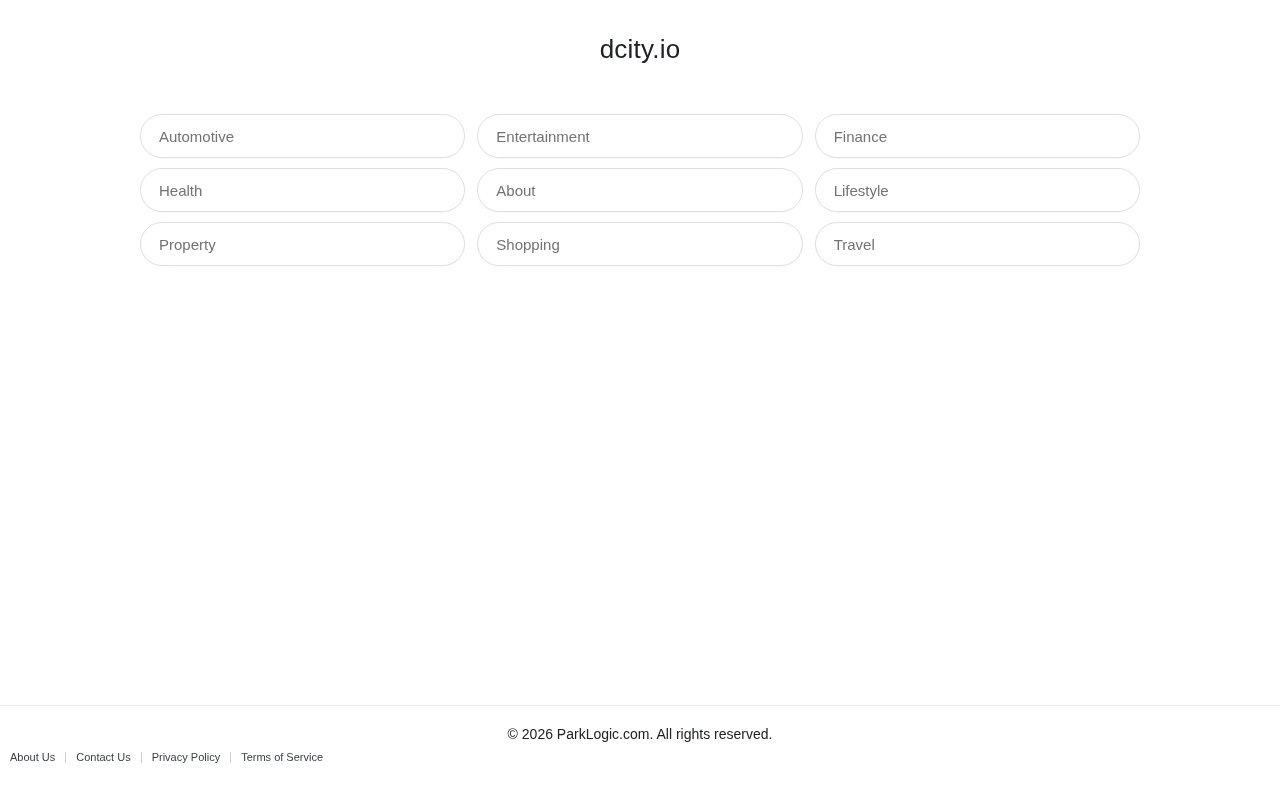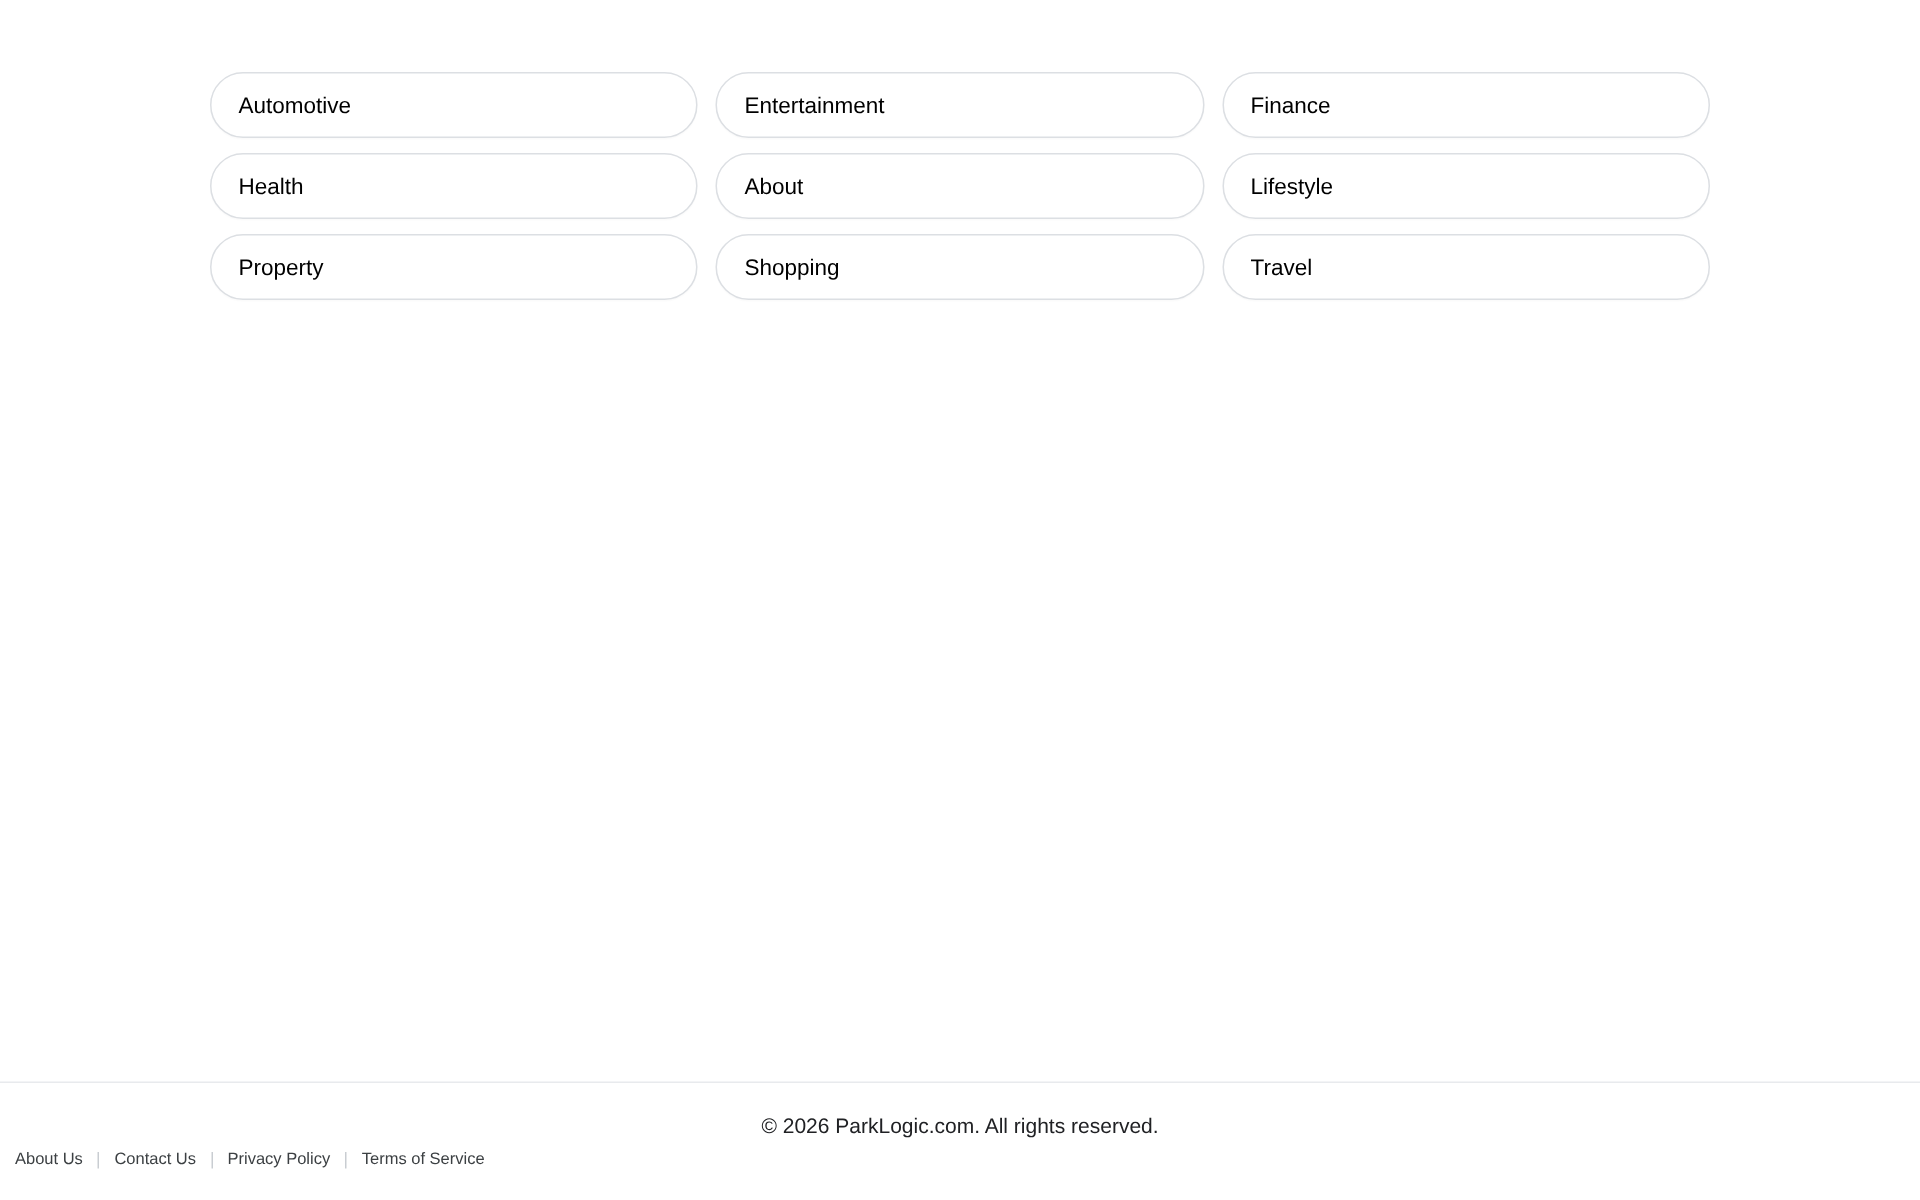--- a/index.html
+++ b/index.html
@@ -44,28 +44,28 @@
   }
   .category-item {
     height: 44px;
     border: 1px solid #dcdfe3;
     border-radius: 22px;
     background: #ffffff;
     display: flex;
     align-items: center;
     padding: 0 18px;
     font-size: 15px;
-    color: #000000;
+    color: #737373;
     cursor: pointer;
     text-decoration: none;
     box-shadow: 0 1px 1px rgba(0,0,0,0.02);
   }
   .footer {
     border-top: 1px solid #e8eaed;
-    padding: 18px 0 20px;
+    padding: 18px 0 36px;
     text-align: center;
     background: #ffffff;
   }
   .copyright {
     font-size: 14px;
     color: #202124;
     line-height: 20px;
     margin-bottom: 6px;
   }
   .footer-links {
@@ -84,20 +84,21 @@
     width: 1px;
     height: 11px;
     background: #c9cdd2;
   }
 </style>
 </head>
 <body>
 
 <div class="page">
 
+  <h1 class="site-title">dcity.io</h1>
 
   <div class="content">
     <div class="category-grid">
       <a class="category-item" href="#">
         <span>Automotive</span>
       </a>
       <a class="category-item" href="#">
         <span>Entertainment</span>
       </a>
       <a class="category-item" href="#">

